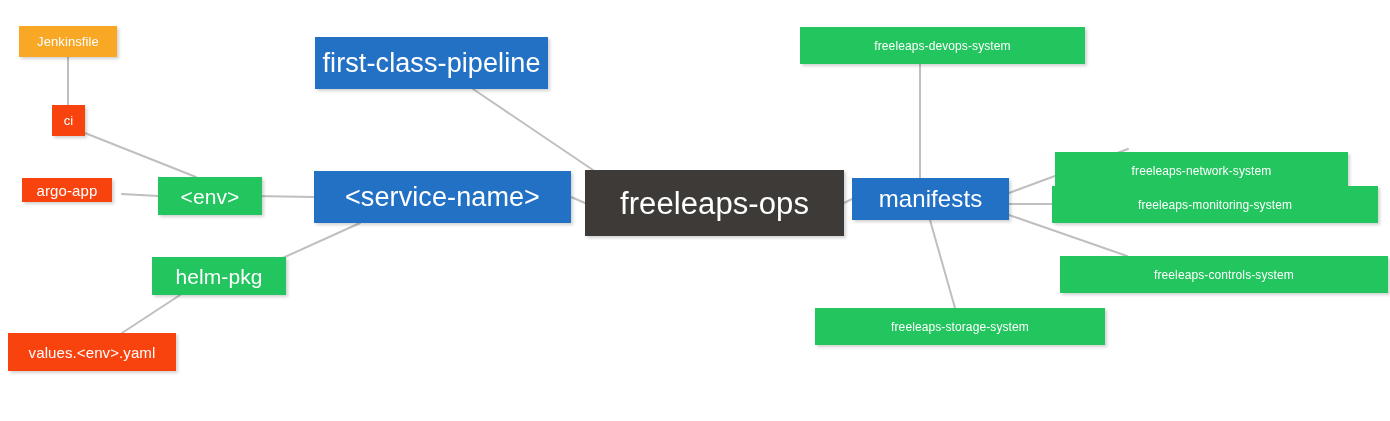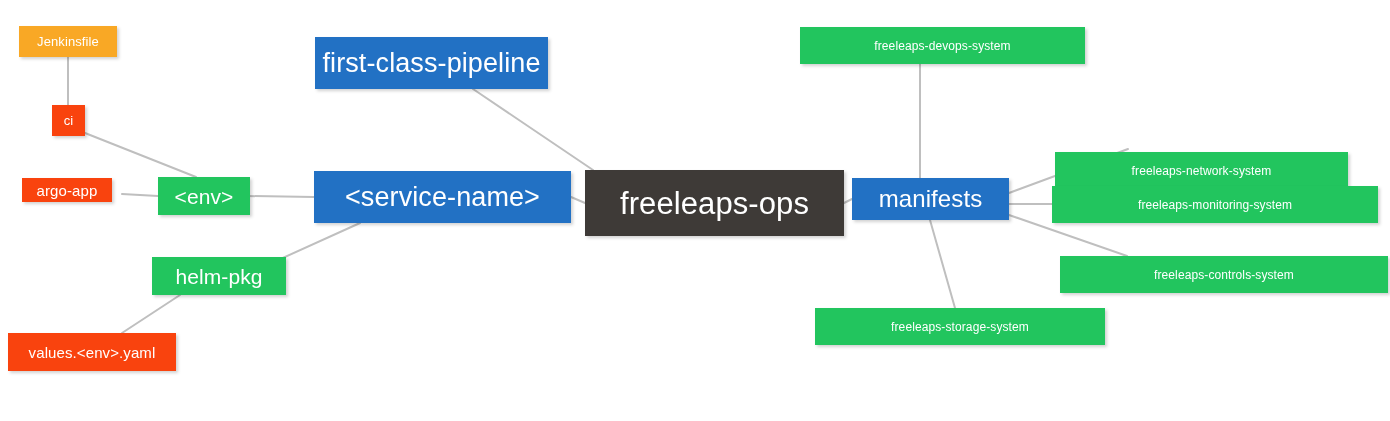--- a/index.html
+++ b/index.html
@@ -72,21 +72,21 @@
       <line x1="1009" y1="193" x2="1128" y2="149" stroke="#bfbfbf" stroke-width="2" stroke-linecap="round"></line>
       <line x1="1009" y1="204" x2="1052" y2="204" stroke="#bfbfbf" stroke-width="2" stroke-linecap="round"></line>
       <line x1="1009" y1="215" x2="1127" y2="256" stroke="#bfbfbf" stroke-width="2" stroke-linecap="round"></line>
       <line x1="930" y1="220" x2="955" y2="308" stroke="#bfbfbf" stroke-width="2" stroke-linecap="round"></line>
     </svg>
   <div id="node-layer">
       <div class="node node-root sz-root" style="left: 585px; top: 170px; width: 259px; height: 66px;">freeleaps-ops</div>
       <div class="node node-blue sz-xl" style="left: 314px; top: 171px; width: 257px; height: 52px;">&lt;service-name&gt;</div>
       <div class="node node-blue sz-xl" style="left: 315px; top: 37px; width: 233px; height: 52px;">first-class-pipeline</div>
       <div class="node node-blue sz-lg" style="left: 852px; top: 178px; width: 157px; height: 42px;">manifests</div>
-      <div class="node node-green sz-md" style="left: 158px; top: 177px; width: 92px; height: 38px;">&lt;env&gt;</div>
+      <div class="node node-green sz-md" style="left: 158px; top: 177px; width: 104px; height: 38px;">&lt;env&gt;</div>
       <div class="node node-green sz-md" style="left: 152px; top: 257px; width: 134px; height: 38px;">helm-pkg</div>
       <div class="node node-green sz-sm" style="left: 800px; top: 27px; width: 285px; height: 37px;">freeleaps-devops-system</div>
       <div class="node node-green sz-sm" style="left: 1055px; top: 112px; width: 293px; height: 37px; margin-top: 40px;">freeleaps-network-system</div>
       <div class="node node-green sz-sm" style="left: 1052px; top: 186px; width: 326px; height: 37px;">freeleaps-monitoring-system</div>
       <div class="node node-green sz-sm" style="left: 1060px; top: 256px; width: 328px; height: 37px;">freeleaps-controls-system</div>
       <div class="node node-green sz-sm" style="left: 815px; top: 308px; width: 290px; height: 37px;">freeleaps-storage-system</div>
       <div class="node node-orange sz-xxs" style="left: 19px; top: 26px; width: 98px; height: 31px;">Jenkinsfile</div>
       <div class="node node-red sz-xxs" style="left: 52px; top: 105px; width: 33px; height: 31px;">ci</div>
       <div class="node node-red sz-xs" style="left: 22px; top: 178px; width: 90px; height: 24px;">argo-app</div>
       <div class="node node-red sz-xs" style="left: 8px; top: 333px; width: 168px; height: 38px;">values.&lt;env&gt;.yaml</div>

